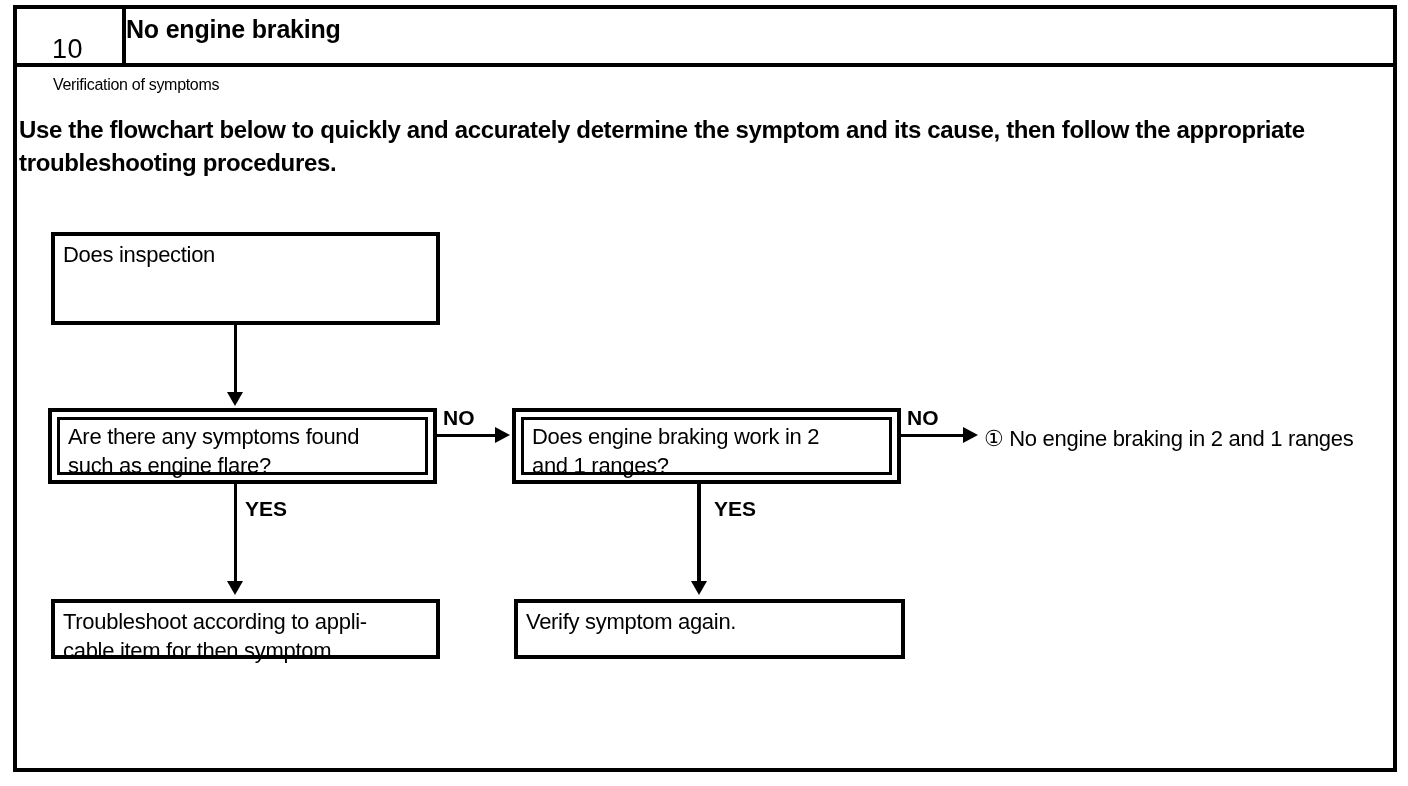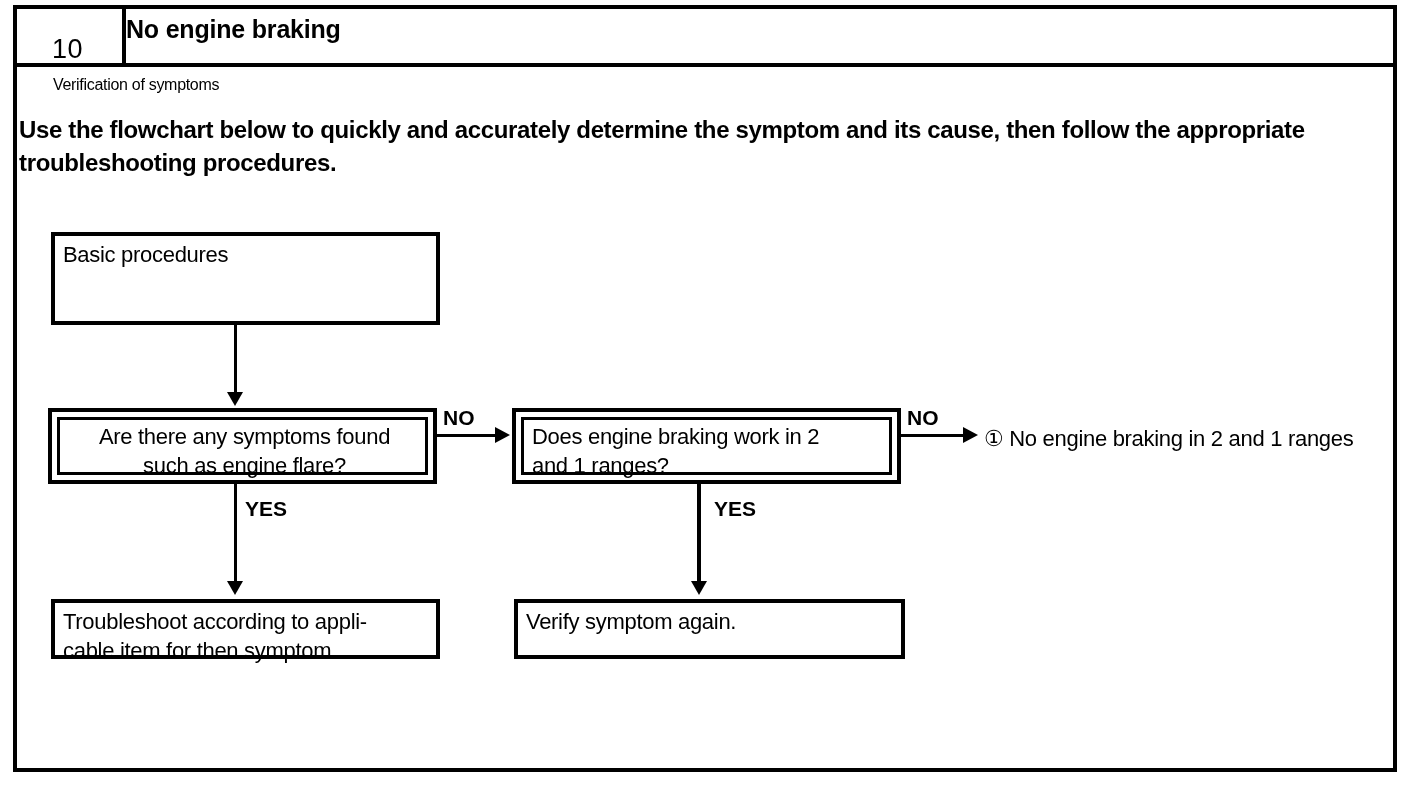--- a/index.html
+++ b/index.html
@@ -134,21 +134,21 @@
     letter-spacing: -0.3px;
     line-height: 29px;
     white-space: pre-line;
   }
 
   
   #box-basic-inspection { left: 51px;  top: 232px; width: 389px; height: 93px; }
   #box-troubleshoot     { left: 51px;  top: 599px; width: 389px; height: 60px; }
   #box-verify-symptom   { left: 514px; top: 599px; width: 391px; height: 60px; }
 
-  #box-symptoms-question { left: 48px;  top: 408px; width: 389px; height: 76px; text-align: center; }
+  #box-symptoms-question { left: 48px;  top: 408px; width: 389px; height: 76px; }
   #box-braking-question  { left: 512px; top: 408px; width: 389px; height: 76px; }
 
   
   .v-line {
     position: absolute;
     background: #000;
   }
   .h-line {
     position: absolute;
     background: #000;
@@ -223,21 +223,21 @@
   <div id="header-number-cell">
     <span id="header-number">10</span>
   </div>
 </div>
 <div id="header-title">No engine braking</div>
 
 <div id="intro-heading">Verification of symptoms</div>
 <div id="intro-body">Use the flowchart below to quickly and accurately determine the symptom and its cause, then follow the appropriate troubleshooting procedures.</div>
 
 <div class="flow-box" id="box-basic-inspection">
-  <div class="flow-box-text">Basic procedures</div>
+  <div class="flow-box-text">Does inspection</div>
 </div>
 
 <div class="decision-box" id="box-symptoms-question">
   <div class="decision-box-inner">
     <div class="decision-box-text">Are there any symptoms found
 such as engine flare?</div>
   </div>
 </div>
 
 <div class="decision-box" id="box-braking-question">

